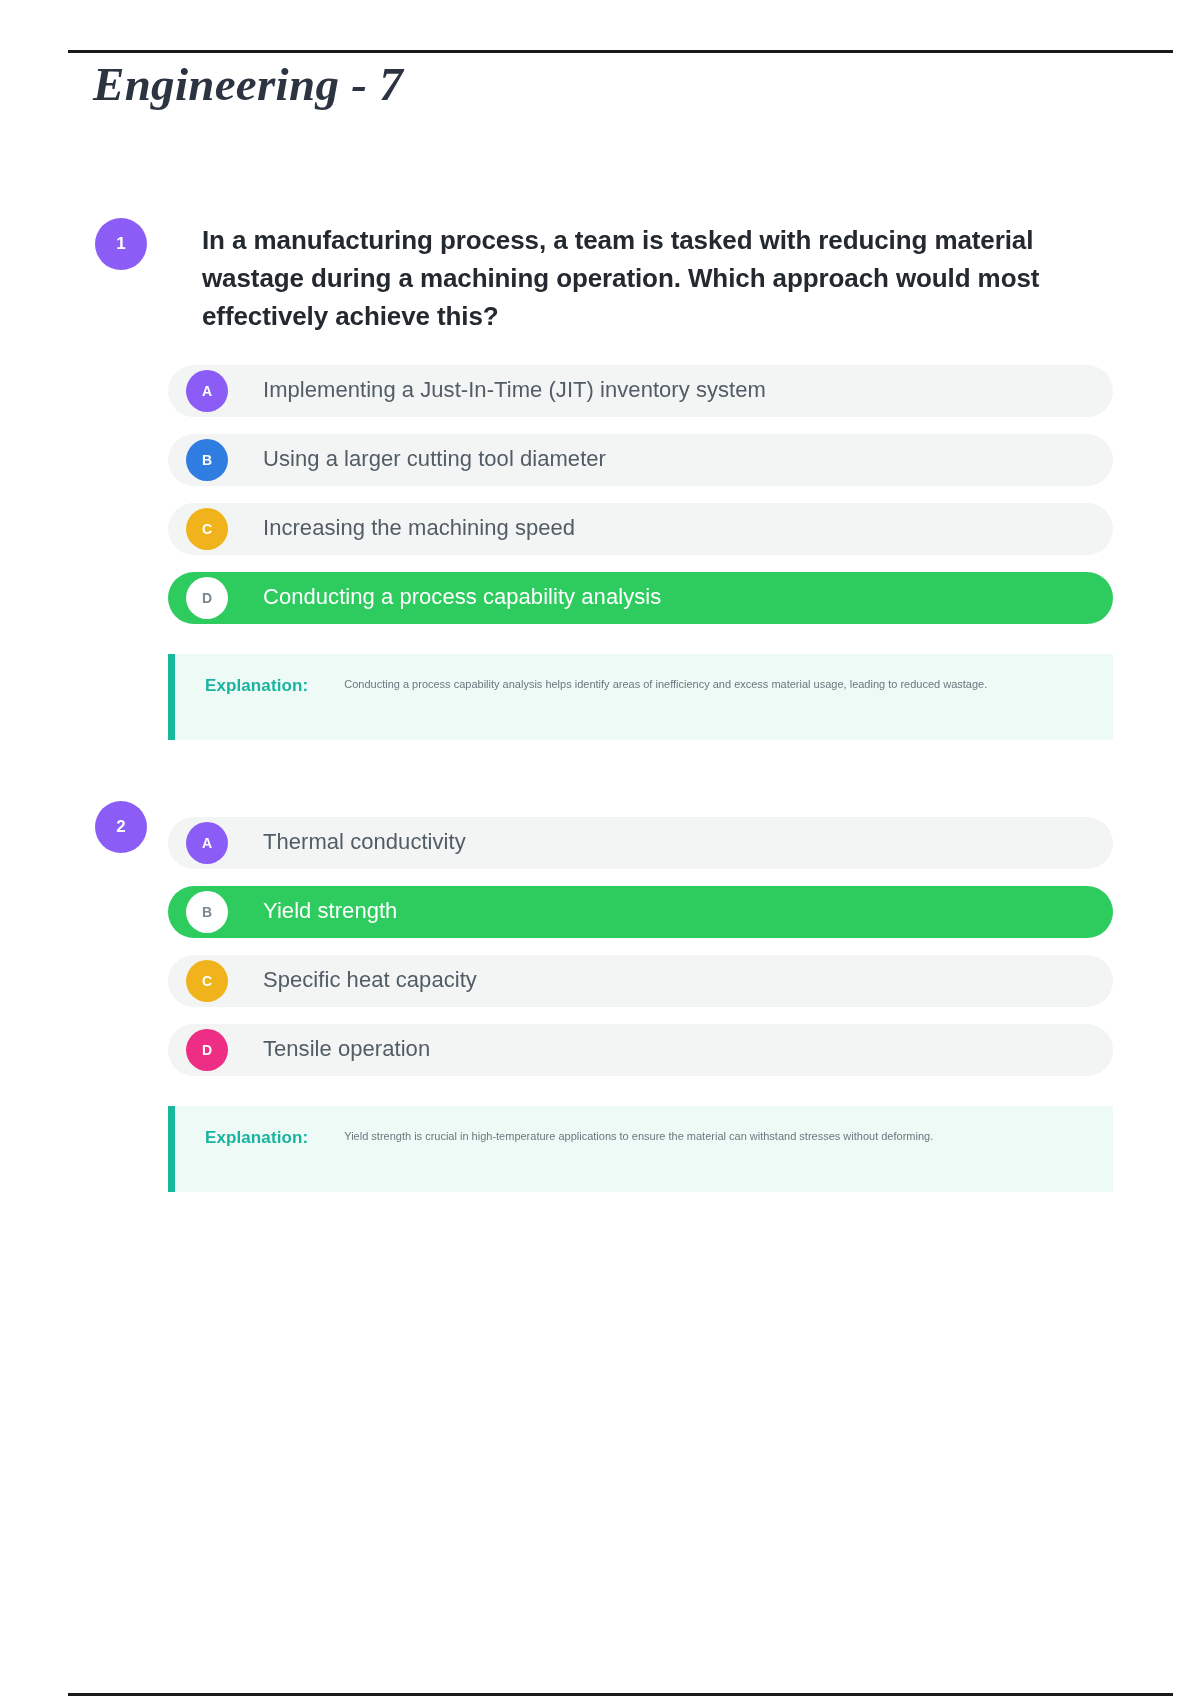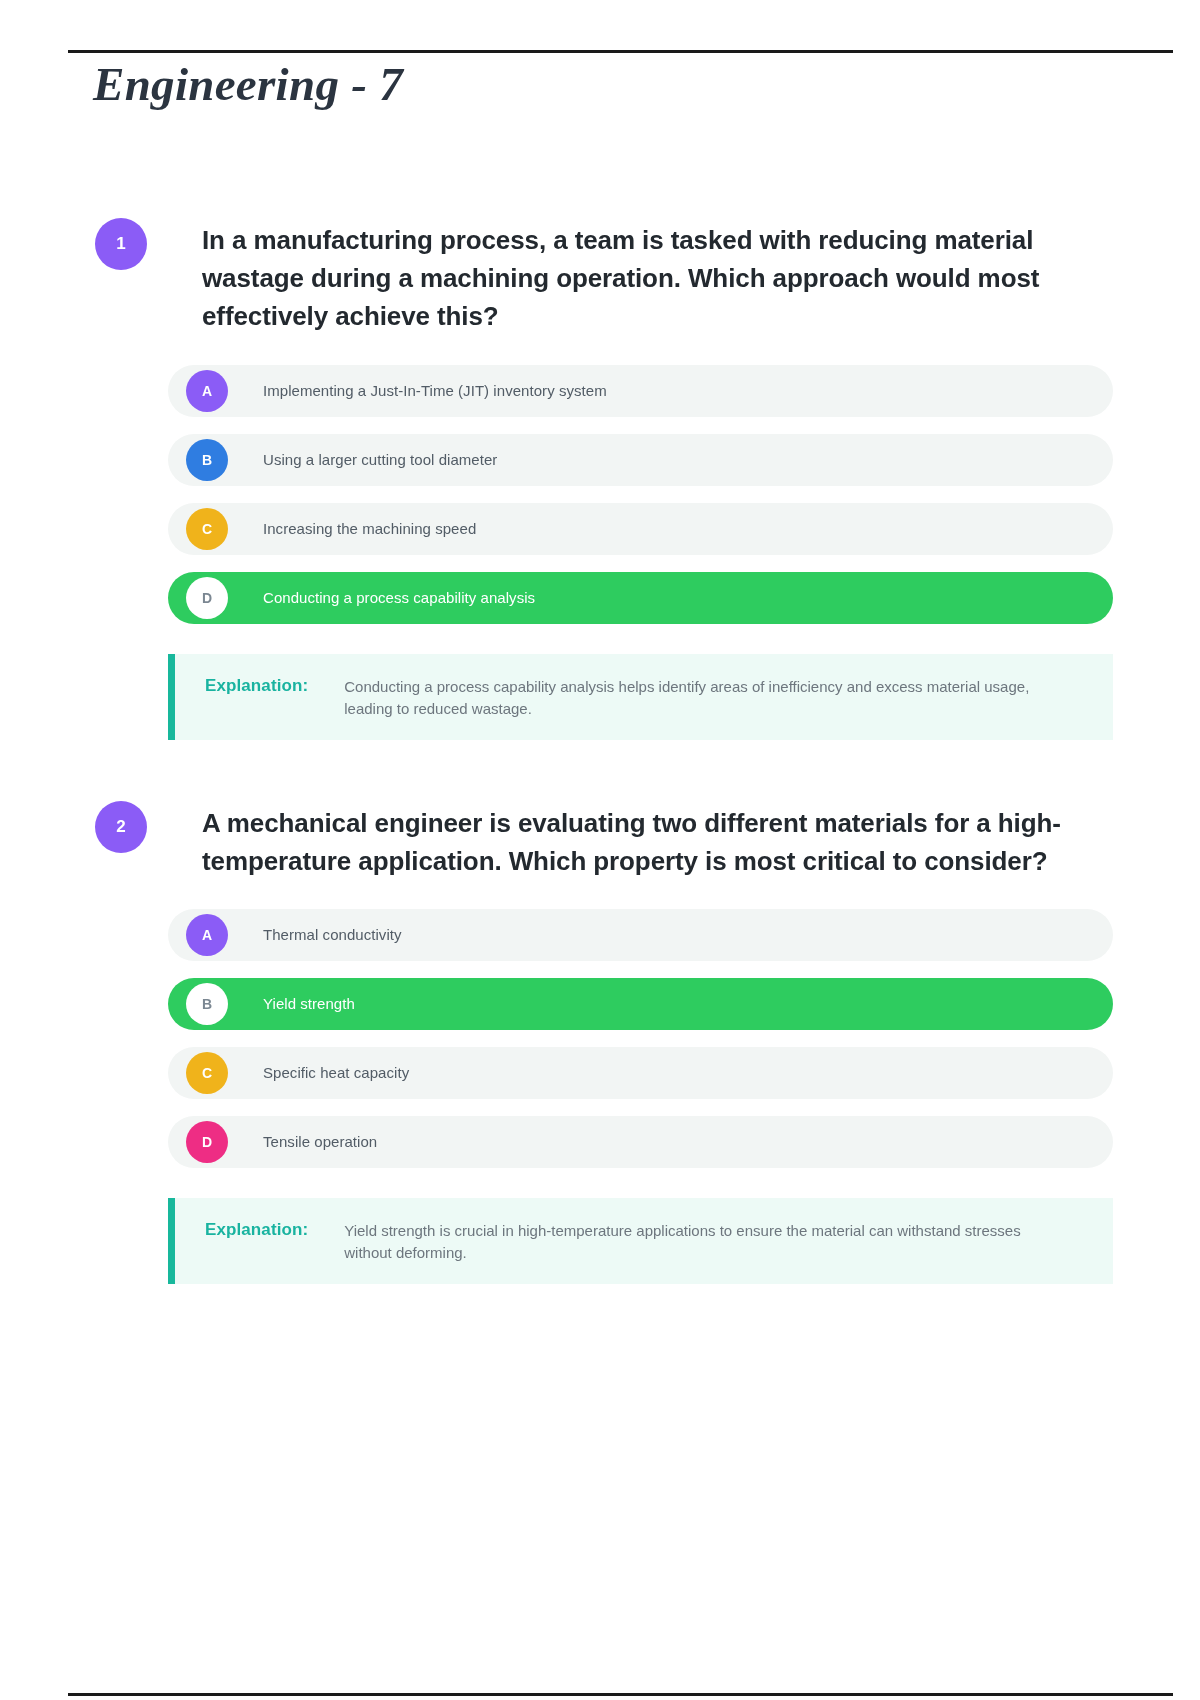--- a/index.html
+++ b/index.html
@@ -138,21 +138,21 @@
     color: #ffffff;
   }
   .opt-badge.b-purple { background: #8b5cf6; }
   .opt-badge.b-blue   { background: #2f7de1; }
   .opt-badge.b-amber  { background: #f0b31b; }
   .opt-badge.b-pink   { background: #ee2d84; }
   .opt-badge.b-white  { background: #ffffff; color: #7b8792; }
 
   .opt-text {
     margin-left: 95px;
-    font-size: 15px;
+    font-size: 22px;
     color: #525c66;
     line-height: 1.3;
     letter-spacing: 0.05px;
   }
   .option.correct .opt-text { color: #ffffff; text-align: center; }
 
   .explanation {
     margin: 30px 0 0 155px;
     width: 945px;
     min-height: 86px;
@@ -165,21 +165,21 @@
   .exp-label {
     flex: 0 0 auto;
     font-size: 17px;
     font-weight: bold;
     color: #19b3a0;
     letter-spacing: 0.1px;
     white-space: nowrap;
   }
   .exp-body {
     margin-left: 36px;
-    font-size: 15px;
+    font-size: 11px;
     line-height: 1.46;
     color: #6d767e;
     max-width: 700px;
   }
 </style>
 </head>
 <body>
 
 <div class="page">
 
@@ -214,21 +214,20 @@
           </div>
         </div>
         <div class="explanation">
           <div class="exp-label">Explanation:</div>
           <div class="exp-body">Conducting a process capability analysis helps identify areas of inefficiency and excess material usage, leading to reduced wastage.</div>
         </div>
       </div>
       <div class="question-block">
         <div class="q-head">
           <div class="q-badge">2</div>
-          <div class="q-text">A mechanical engineer is evaluating two different materials for a high-temperature application. Which property is most critical to consider?</div>
         </div>
         <div class="options">
           <div class="option">
             <div class="opt-badge b-purple">A</div>
             <div class="opt-text">Thermal conductivity</div>
           </div>
           <div class="option correct">
             <div class="opt-badge b-white">B</div>
             <div class="opt-text">Yield strength</div>
           </div>

